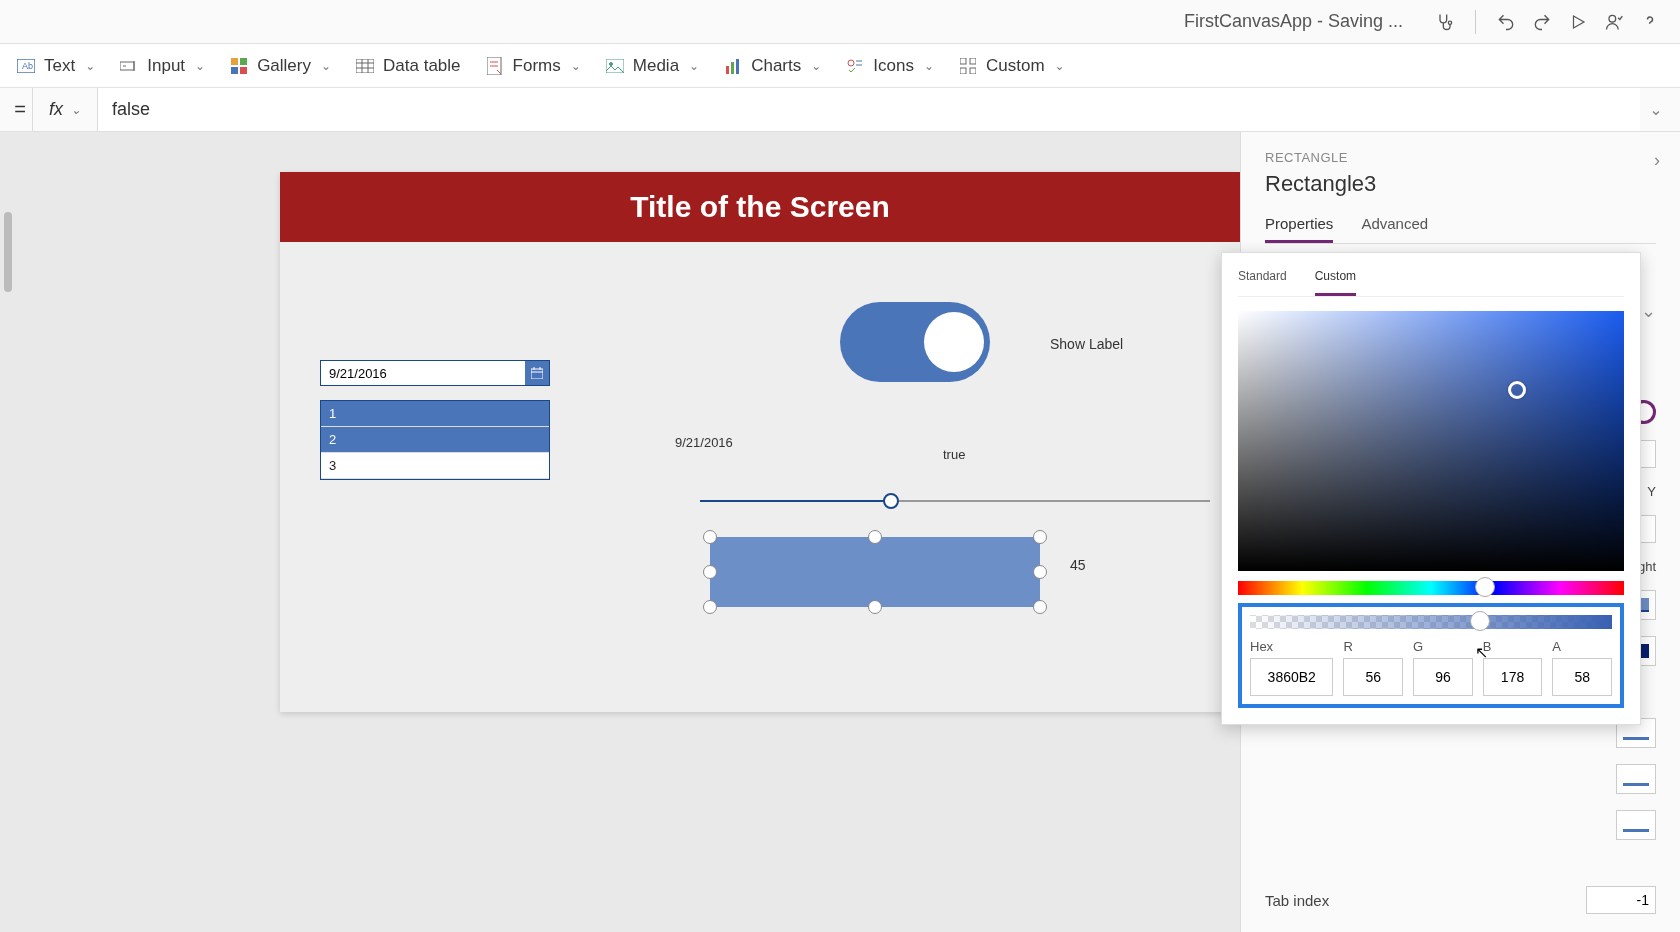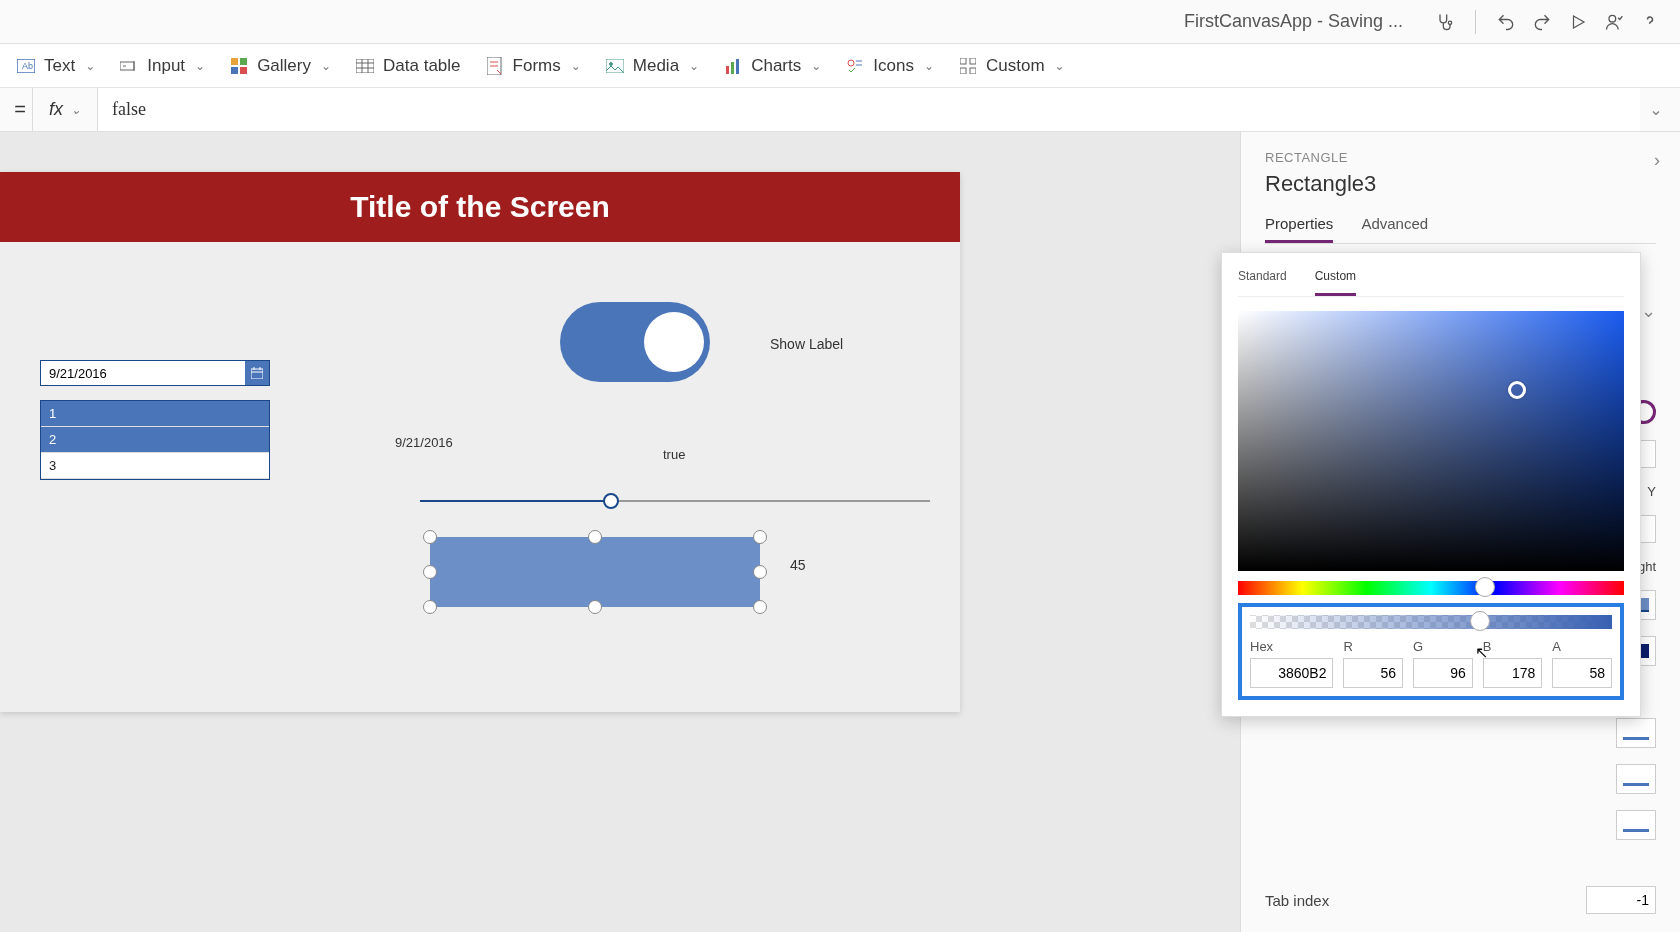--- a/index.html
+++ b/index.html
@@ -14,26 +14,26 @@
 
 .ribbon { height: 44px; background: #fff; display: flex; align-items: center; padding: 0 16px; gap: 24px; border-bottom: 1px solid #e4e4e4; }
 .ribbon-item { display: flex; align-items: center; gap: 8px; color: #3a3a3a; font-size: 17px; cursor: pointer; }
 .ribbon-icon { width: 20px; height: 20px; display: inline-flex; align-items: center; justify-content: center; }
 .chev { font-size: 12px; color: #7a7a7a; margin-left: 2px; }
 
 
 .formula-row { height: 44px; display: flex; align-items: center; background: #fafafa; border-bottom: 1px solid #e0e0e0; padding: 0 8px; }
 .formula-eq { width: 24px; text-align: center; font-size: 20px; font-weight: 300; color: #333; }
 .formula-fx { display: flex; align-items: center; gap: 6px; padding: 0 16px; font-style: italic; font-family: "Times New Roman", serif; font-size: 18px; color: #333; border-left: 1px solid #ddd; border-right: 1px solid #ddd; height: 100%; }
-.formula-input { flex: 1; height: 100%; border: none; background: #fff; padding: 0 14px; font-family: Liberation Serif, serif; font-size: 18px; color: #333; outline: none; }
+.formula-input { flex: 1; height: 100%; border: none; background: #fff; padding: 0 14px; font-family: Liberation Sans, sans-serif; font-size: 18px; color: #333; outline: none; }
 .formula-expand { width: 32px; text-align: center; color: #888; cursor: pointer; }
 
 
 .main { display: flex; height: calc(932px - 44px - 44px - 44px); }
-.canvas-wrap { flex: 1; background: #e9e9e9; display: flex; align-items: flex-start; justify-content: flex-start; padding: 40px 0; position: relative; }
+.canvas-wrap { flex: 1; background: #e9e9e9; display: flex; align-items: flex-start; justify-content: flex-end; padding: 40px 0; position: relative; }
 .canvas { width: 960px; height: 540px; background: #eee; box-shadow: 0 2px 6px rgba(0,0,0,0.15); position: relative; }
 .scroll-thumb { position: absolute; left: 4px; top: 80px; width: 8px; height: 80px; background: #bbb; border-radius: 4px; }
 
 
 .canvas-header { background: #a01d1d; color: #fff; font-size: 30px; font-weight: 700; text-align: center; padding: 18px 0; }
 .canvas-body { position: relative; padding: 40px; }
 
 .dropdown { width: 260px; height: 30px; border: 2px solid #19478a; display: flex; align-items: center; background: #fff; }
 .dropdown .dd-text { flex: 1; padding: 0 8px; font-size: 13px; color: #222; }
 .dropdown .dd-arrow { width: 24px; height: 100%; background: #4a75b8; display: flex; align-items: center; justify-content: center; color: #fff; font-size: 11px; }
@@ -91,21 +91,21 @@
 .picker-sv { width: 100%; height: 260px; position: relative; background: linear-gradient(to top, #000, rgba(0,0,0,0)), linear-gradient(to right, #fff, #1a5cf0); }
 .picker-sv-cursor { position: absolute; width: 18px; height: 18px; border: 3px solid #fff; border-radius: 50%; right: 98px; top: 70px; box-shadow: 0 0 2px rgba(0,0,0,0.5); }
 .picker-hue { width: 100%; height: 14px; margin-top: 10px; background: linear-gradient(to right, red, yellow, lime, cyan, blue, magenta, red); position: relative; }
 .picker-hue-thumb { position:absolute; left: 237px; top:-4px; width:20px; height:20px; background:#fff; border:1px solid #aaa; border-radius:50%; }
 .picker-alpha-wrap { border: 4px solid #2a7de1; padding: 8px; margin-top: 8px; }
 .picker-alpha { width: 100%; height: 14px; background: linear-gradient(to right, rgba(56,96,178,0), rgba(56,96,178,1)), repeating-conic-gradient(#ddd 0 25%, #fff 0 50%) 0/12px 12px; position: relative; }
 .picker-alpha-thumb { position:absolute; left: 220px; top:-4px; width:20px; height:20px; background:#fff; border:1px solid #aaa; border-radius:50%; }
 .picker-fields { display:flex; gap:10px; margin-top:10px; }
 .picker-field { flex:1; display:flex; flex-direction:column; }
 .picker-field label { font-size:13px; color:#555; margin-bottom:4px; }
-.picker-field input { height: 30px; border:1px solid #ccc; padding:12px 6px; font-size:14px; text-align:right; width:100%; }
+.picker-field input { height: 38px; border:1px solid #ccc; padding:12px 6px; font-size:14px; text-align:center; width:100%; }
 .picker-field.hex { flex: 1.4; }
 
 .tab-index-row { position: absolute; bottom: 18px; left: 24px; right: 24px; display: flex; align-items: center; justify-content: space-between; font-size: 15px; color: #444; }
 .tab-index-input { width: 70px; height: 28px; border: 1px solid #ccc; background: #fff; font-size: 14px; text-align: right; padding: 0 6px; }
 
 .cursor-arrow { position:absolute; left: 225px; top: 28px; font-size:16px; color:#000; pointer-events:none; }
 </style>
 </head>
 <body>
 

